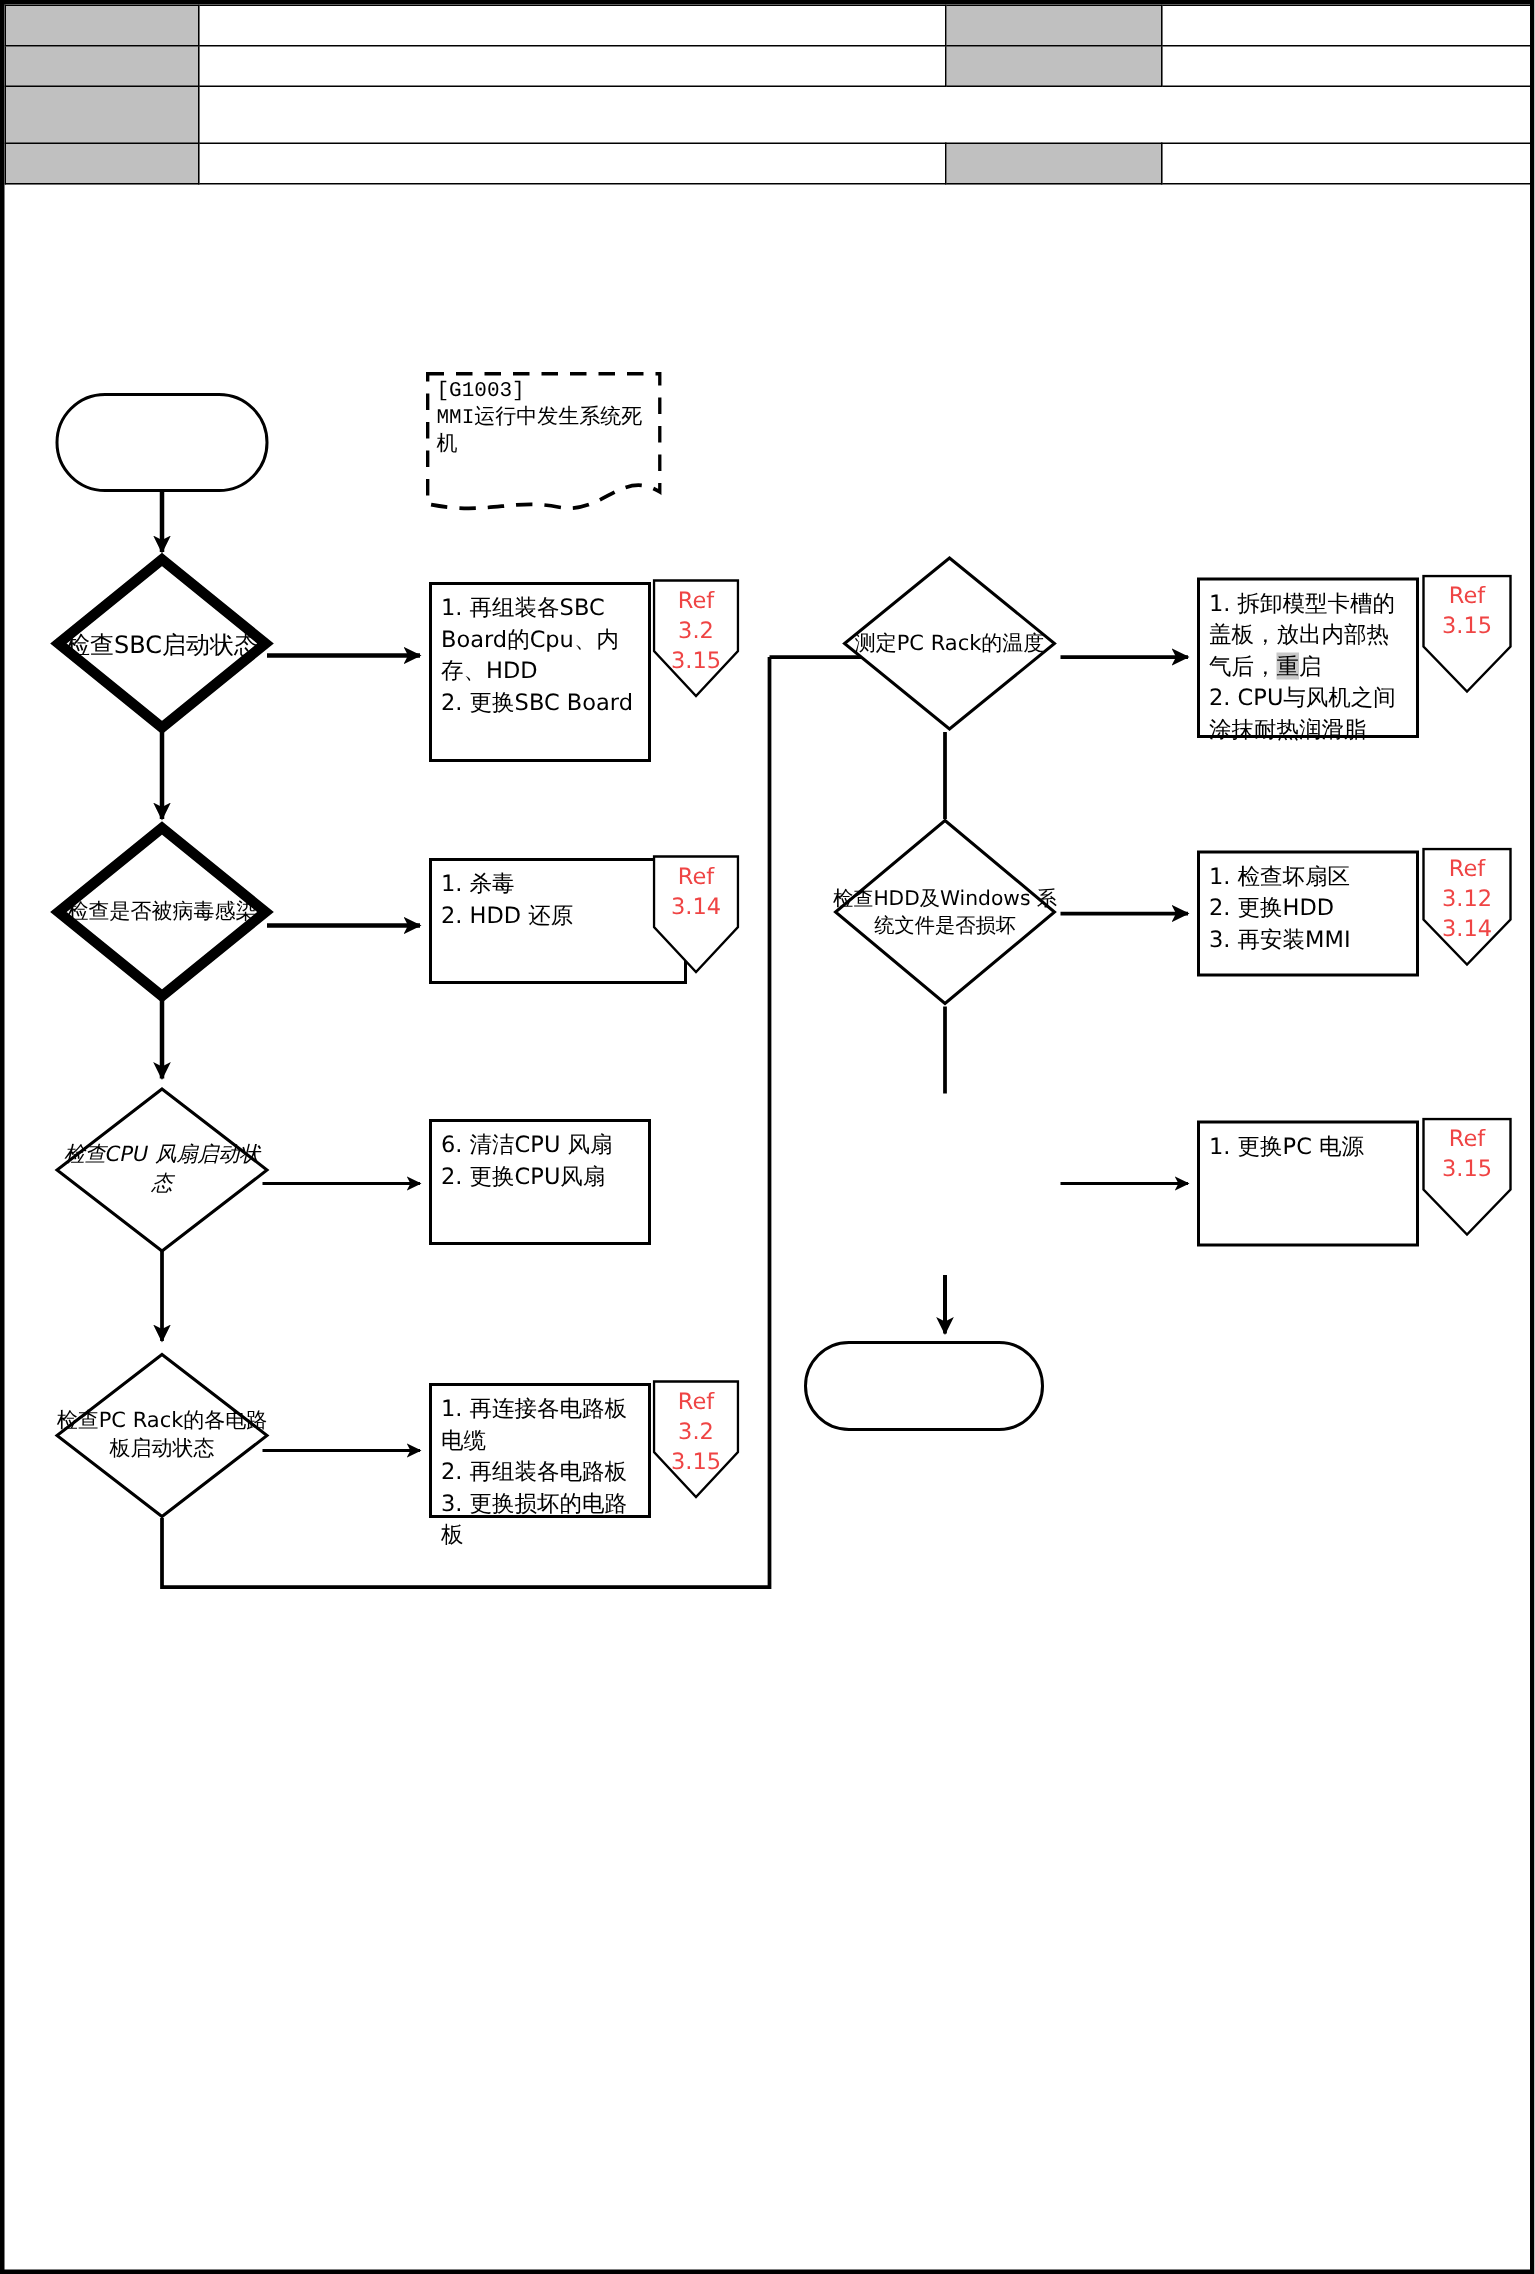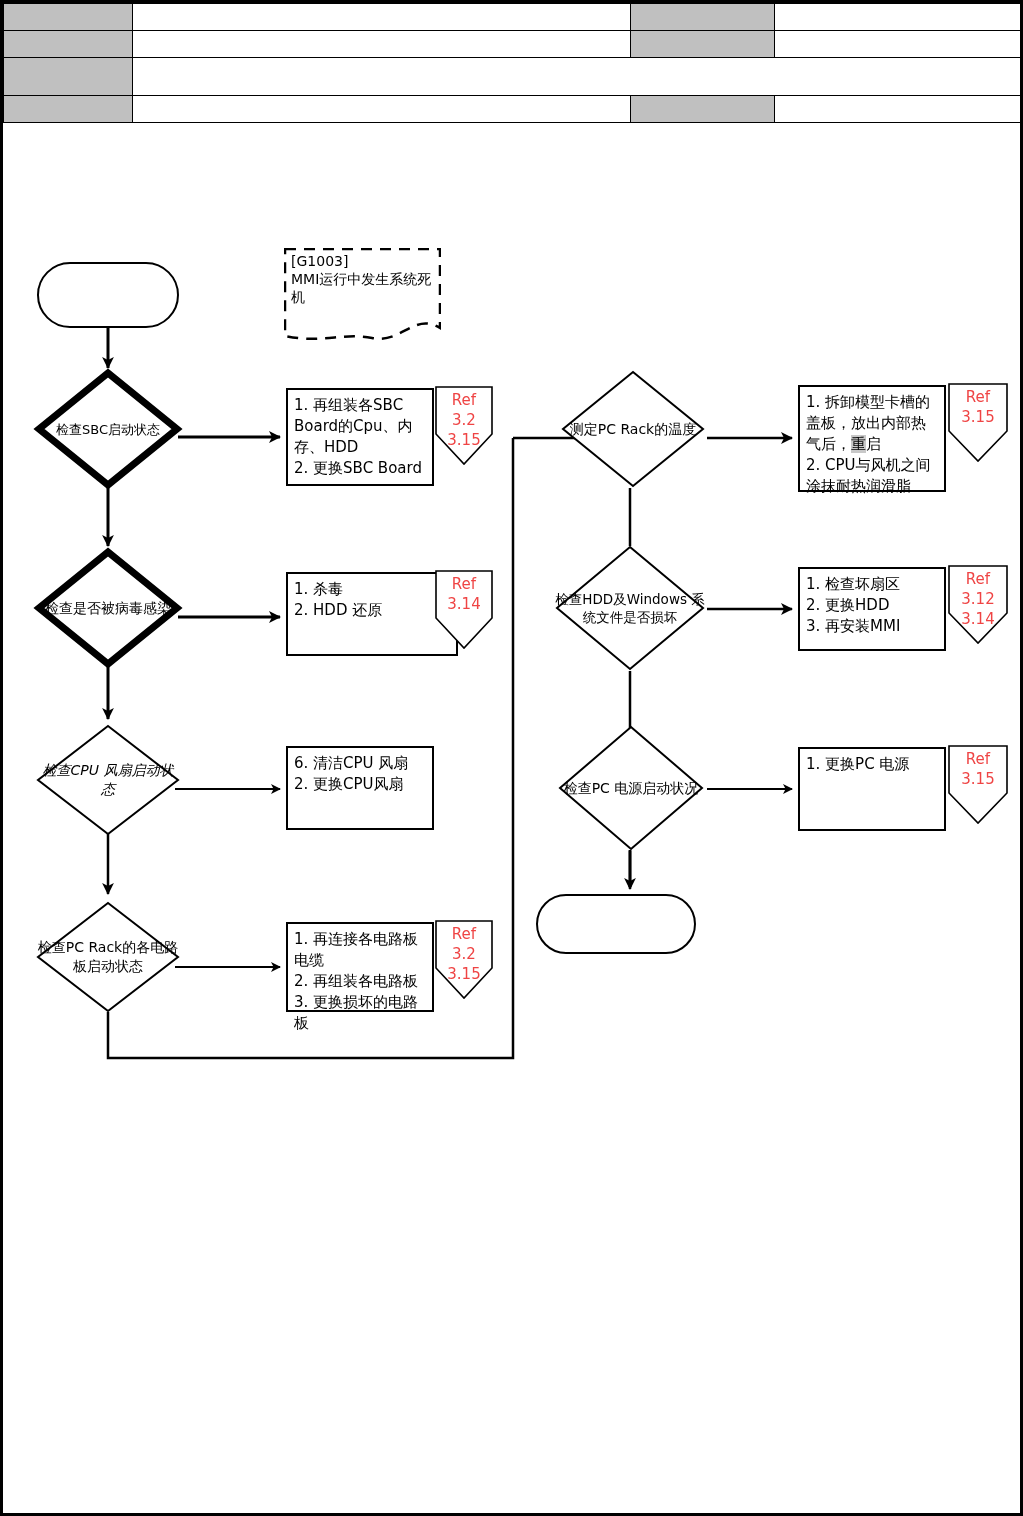--- a/index.html
+++ b/index.html
@@ -115,35 +115,35 @@
       <line x1="704" y1="488" x2="789" y2="488" stroke="#000" stroke-width="2.5" marker-end="url(#ahb)"></line>
       <line x1="704" y1="668" x2="789" y2="668" stroke="#000" stroke-width="2" marker-end="url(#ah)"></line>
 
       <line x1="627" y1="729" x2="627" y2="768" stroke="#000" stroke-width="2.5" marker-end="url(#ahb)"></line>
     </svg>
 
     <div class="node term" style="left:34px;top:141px;width:142px;height:66px;">
       
     </div>
 
-    <div class="node note" style="left:281px;top:127px;width:157px;height:97px;">
+    <div class="node note" style="left:281px;top:127px;width:157px;height:97px;font-family:Liberation Mono, monospace;">
       <svg width="157" height="97" viewBox="0 0 157 97">
         <path d="M1,1 L156,1 L156,80 C130,64 118,96 88,90 C58,84 40,96 1,88 Z" fill="#fff" stroke="#000" stroke-width="2.5" stroke-dasharray="11,8"></path>
       </svg>
       <div class="txt">[G1003]
 MMI运行中发生系统死机</div>
     </div>
 
     <div class="node dia" style="left:33px;top:249px;width:144px;height:118px;">
       <svg width="144" height="118" viewBox="0 0 144 118">
           <polygon points="72,3 141,59 72,115 3,59" fill="#fff" stroke="#000" stroke-width="7"></polygon>
         </svg>
-      <div class="txt" style="font-size:13px">检查SBC启动状态</div>
-    </div>
-    <div class="node box" style="left:283px;top:267px;width:148px;height:98px;">1. 再组装各SBC Board的Cpu、内存、HDD
+      <div class="txt" style="font-size:16px">检查SBC启动状态</div>
+    </div>
+    <div class="node box" style="left:283px;top:267px;width:148px;height:120px;">1. 再组装各SBC Board的Cpu、内存、HDD
 2. 更换SBC Board</div>
     <div class="node ref" style="left:432px;top:265px;width:58px;height:80px;">
       <svg width="58" height="80" viewBox="0 0 58 80">
           <polygon points="1,1 57,1 57,48 29,78 1,48" fill="#fff" stroke="#000" stroke-width="1.6"></polygon>
         </svg>
       <div class="txt">Ref
 3.2
 3.15</div>
     </div>
 
@@ -217,26 +217,20 @@
 3. 再安装MMI</div>
     <div class="node ref" style="left:945px;top:444px;width:60px;height:80px;">
       <svg width="60" height="80" viewBox="0 0 60 80">
           <polygon points="1,1 59,1 59,48 30,78 1,48" fill="#fff" stroke="#000" stroke-width="1.6"></polygon>
         </svg>
       <div class="txt">Ref
 3.12
 3.14</div>
     </div>
 
-    <div class="node dia" style="left:555px;top:604px;width:146px;height:126px;">
-      <svg width="146" height="126" viewBox="0 0 146 126">
-          <polygon points="73,2 144,63 73,124 2,63" fill="#fff" stroke="#000" stroke-width="2"></polygon>
-        </svg>
-      <div class="txt" style="font-size:14px">检查PC 电源启动状况</div>
-    </div>
     <div class="node box" style="left:795px;top:626px;width:148px;height:84px;">1. 更换PC 电源</div>
     <div class="node ref" style="left:945px;top:624px;width:60px;height:80px;">
       <svg width="60" height="80" viewBox="0 0 60 80">
           <polygon points="1,1 59,1 59,48 30,78 1,48" fill="#fff" stroke="#000" stroke-width="1.6"></polygon>
         </svg>
       <div class="txt">Ref
 3.15</div>
     </div>
 
     <div class="node term" style="left:533px;top:773px;width:160px;height:60px;">

